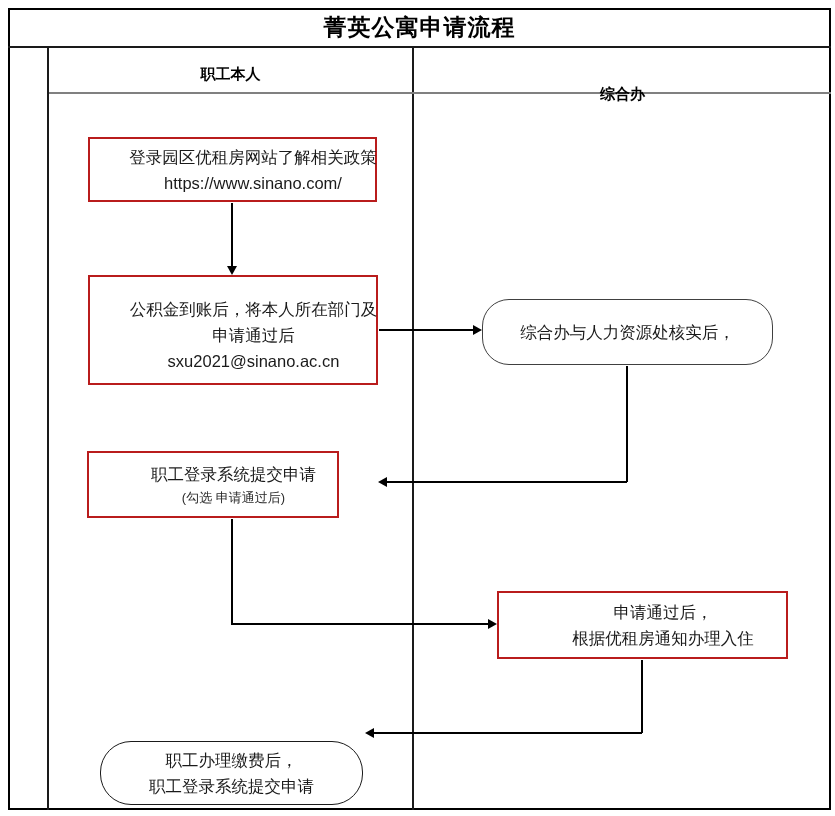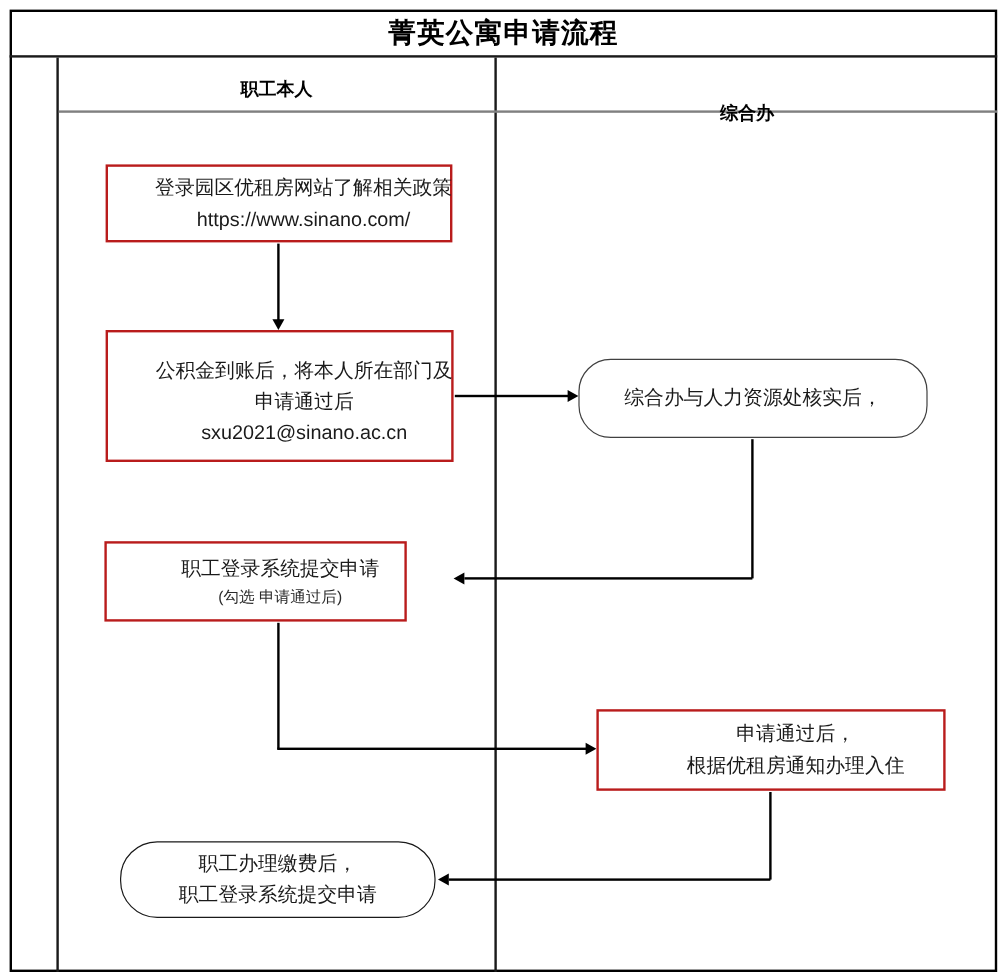--- a/index.html
+++ b/index.html
@@ -88,18 +88,18 @@
   <div class="node gray" style="left:87px; top:451px; width:252px; height:67px;">
     <span class="ln">职工登录系统提交申请</span>
     <span class="ln small">(勾选 申请通过后)</span>
   </div>
 
   <div class="node gray" style="left:497px; top:591px; width:291px; height:68px;">
     <span class="ln">申请通过后，</span>
     <span class="ln">根据优租房通知办理入住</span>
   </div>
 
-  <div class="node stadium" style="left:100px; top:701px; width:263px; height:64px;">
+  <div class="node stadium" style="left:100px; top:741px; width:263px; height:64px;">
     <span class="ln">职工办理缴费后，</span>
     <span class="ln">职工登录系统提交申请</span>
   </div>
 
 </div>
 
 </body></html>

